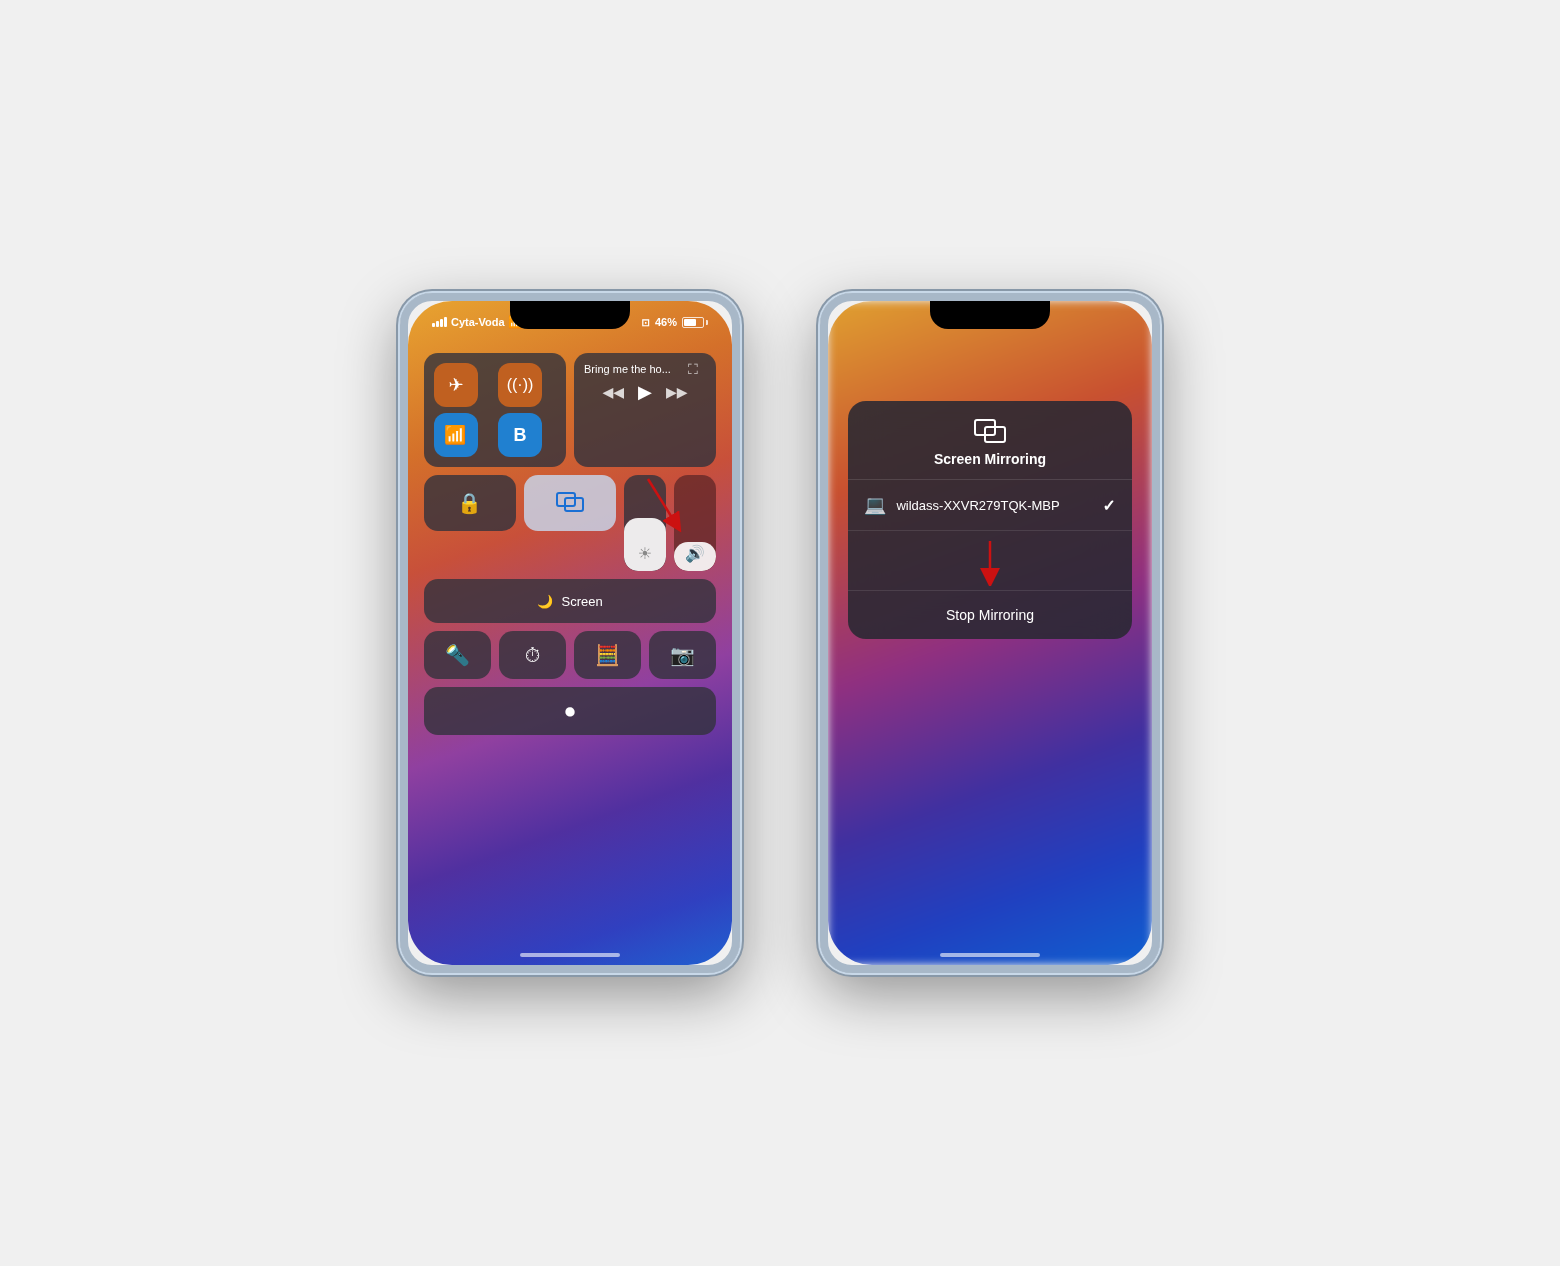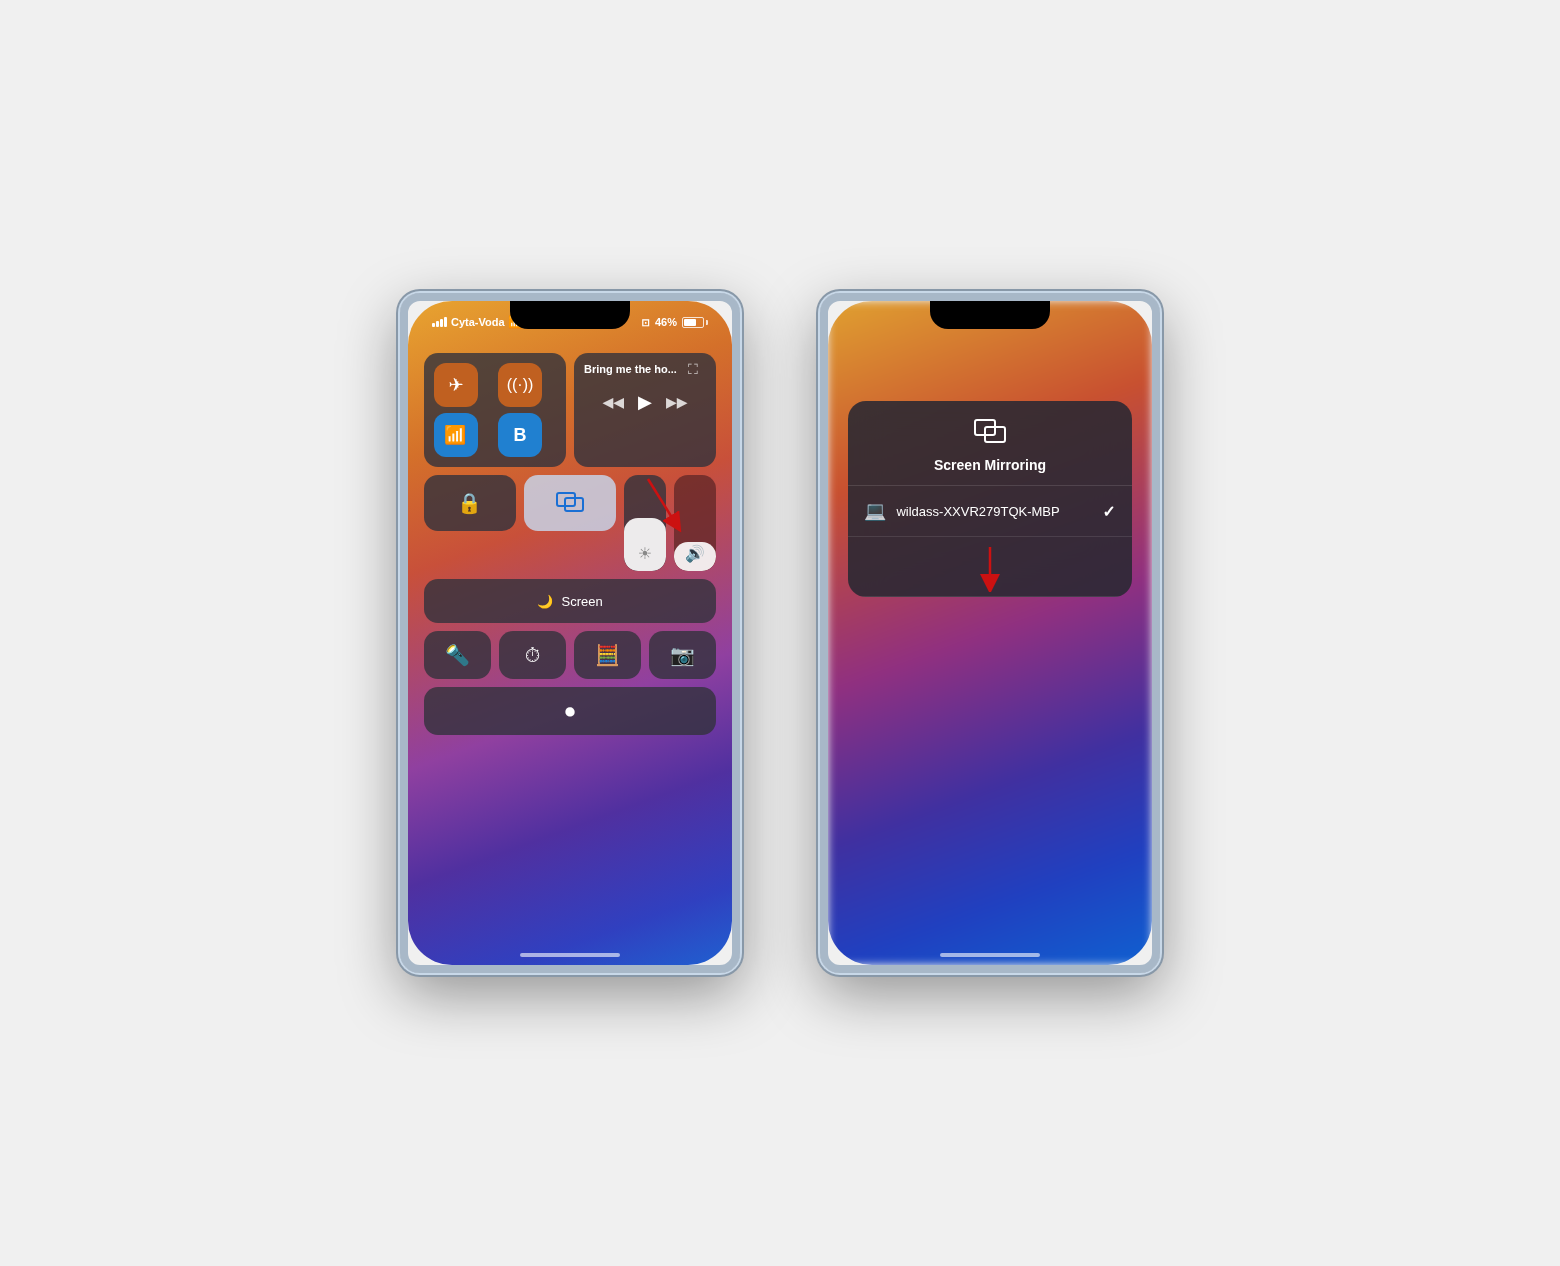--- a/index.html
+++ b/index.html
@@ -11,21 +11,21 @@
       align-items: center;
       justify-content: center;
       gap: 80px;
       font-family: -apple-system, BlinkMacSystemFont, 'SF Pro Display', 'Helvetica Neue', sans-serif;
     }
 
     
     .phone {
       width: 340px;
       height: 680px;
-      border-radius: 20px;
+      border-radius: 32px;
       border: 8px solid #a8b8c8;
       position: relative;
       overflow: hidden;
       box-shadow:
         0 0 0 2px #c8d8e8,
         0 0 0 4px #8898a8,
         0 20px 60px rgba(0,0,0,0.4);
     }
 
     .phone-screen {
@@ -199,22 +199,22 @@
       background: #c06020;
     }
 
     .cc-icon-btn.active-blue {
       background: #2080d0;
     }
 
     .media-title {
       color: #fff;
       font-size: 11px;
-      font-weight: 700;
-      margin-bottom: 16px;
+      font-weight: 400;
+      margin-bottom: 6px;
       white-space: nowrap;
       overflow: hidden;
       text-overflow: ellipsis;
     }
 
     .media-controls {
       display: flex;
       align-items: center;
       justify-content: center;
       gap: 14px;
@@ -382,21 +382,20 @@
       border-radius: 18px;
       overflow: hidden;
       z-index: 5;
     }
 
     .mirroring-header {
       display: flex;
       flex-direction: column;
       align-items: center;
       padding: 18px 16px 12px;
-      gap: 6px;
       border-bottom: 1px solid rgba(255,255,255,0.12);
     }
 
     .mirroring-icon {
       color: #fff;
       font-size: 24px;
     }
 
     .mirroring-title {
       color: #fff;
@@ -605,17 +604,20 @@
         <svg style="position:absolute; left:50%; transform:translateX(-50%); top:5px;" width="30" height="50">
           <defs>
             <marker id="arrowhead2" markerWidth="8" markerHeight="8" refX="4" refY="4" orient="auto">
               <path d="M0,0 L8,4 L0,8 Z" fill="#cc1111"></path>
             </marker>
           </defs>
           <line x1="15" y1="5" x2="15" y2="42" stroke="#cc1111" stroke-width="2.5" marker-end="url(#arrowhead2)"></line>
         </svg>
       </div>
 
+      <div class="stop-mirroring-btn">
+        <span class="stop-mirroring-text">Stop Mirroring</span>
+      </div>
     </div>
 
     <div class="home-indicator"></div>
   </div>
 </div>
 
 </body></html>

